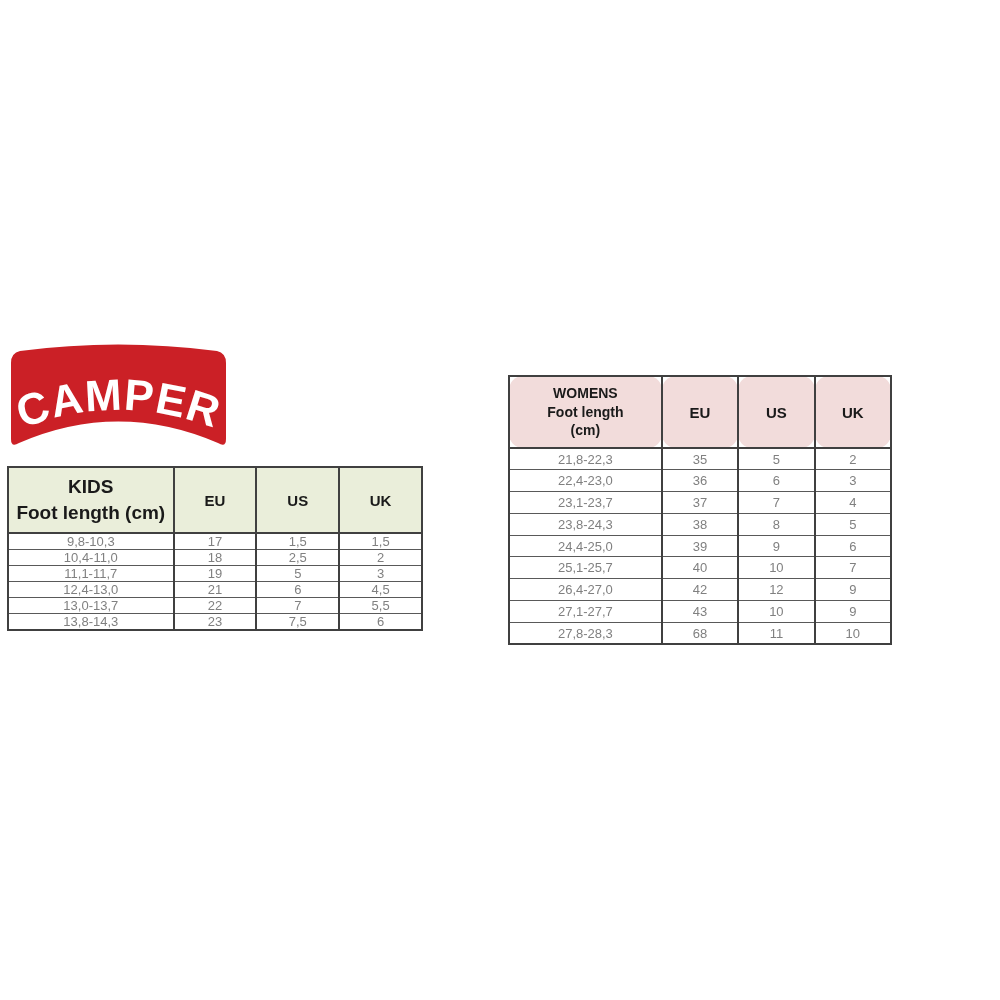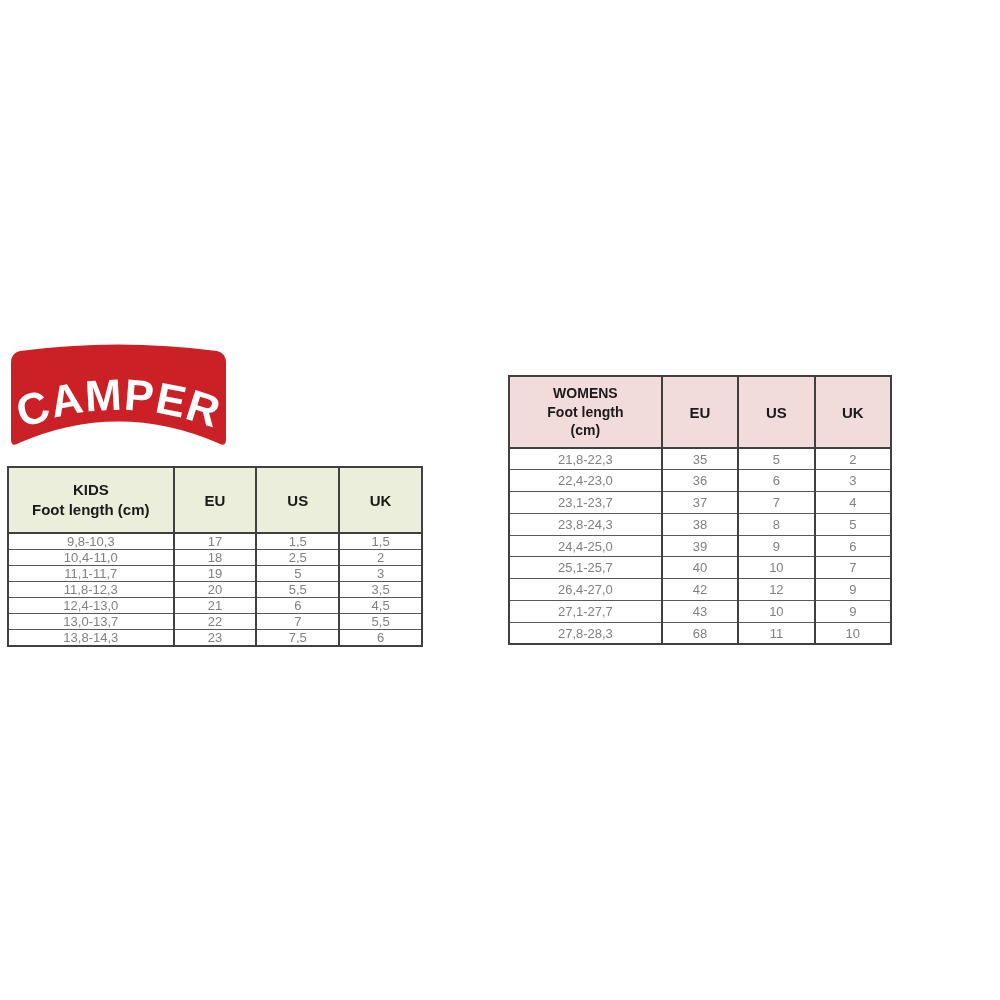--- a/index.html
+++ b/index.html
@@ -39,33 +39,33 @@
   }
   th:first-child, td:first-child { border-left: none; }
 
   thead th {
     border-bottom: 2px solid #404040;
     color: #1a1a1a;
     font-weight: bold;
     font-size: 15px;
   }
   thead th.title-cell { font-weight: bold; line-height: 1.35; }
-  thead th.title-cell div { font-size: 15px; }
+  thead th.title-cell div { font-size: 19px; }
 
   tbody td {
     border-top: 1px solid #595959;
     color: #808080;
     font-size: 13px;
     background: #ffffff;
   }
   tbody tr:first-child td { border-top: none; border-radius: 9px; }
 
   .kids thead th   { height: 66px; }
   .kids tbody td   { height: 15px; }
-  .womens thead th { height: 72px; }
+  .womens thead th { height: 72px; border-radius: 14px; }
   .womens tbody td { height: 21.8px; }
   .womens thead th.title-cell div { font-size: 14px; }
 </style>
 </head>
 <body>
 
 <div class="canvas">
 
   <div class="logo">
     <svg viewBox="0 0 217 104" xmlns="http://www.w3.org/2000/svg">
@@ -109,26 +109,20 @@
             <td>2,5</td>
             <td>2</td>
           </tr>
           <tr>
             <td>11,1-11,7</td>
             <td>19</td>
             <td>5</td>
             <td>3</td>
           </tr>
           <tr>
-            <td>11,8-12,3</td>
-            <td>20</td>
-            <td>5,5</td>
-            <td>3,5</td>
-          </tr>
-          <tr>
             <td>12,4-13,0</td>
             <td>21</td>
             <td>6</td>
             <td>4,5</td>
           </tr>
           <tr>
             <td>13,0-13,7</td>
             <td>22</td>
             <td>7</td>
             <td>5,5</td>

